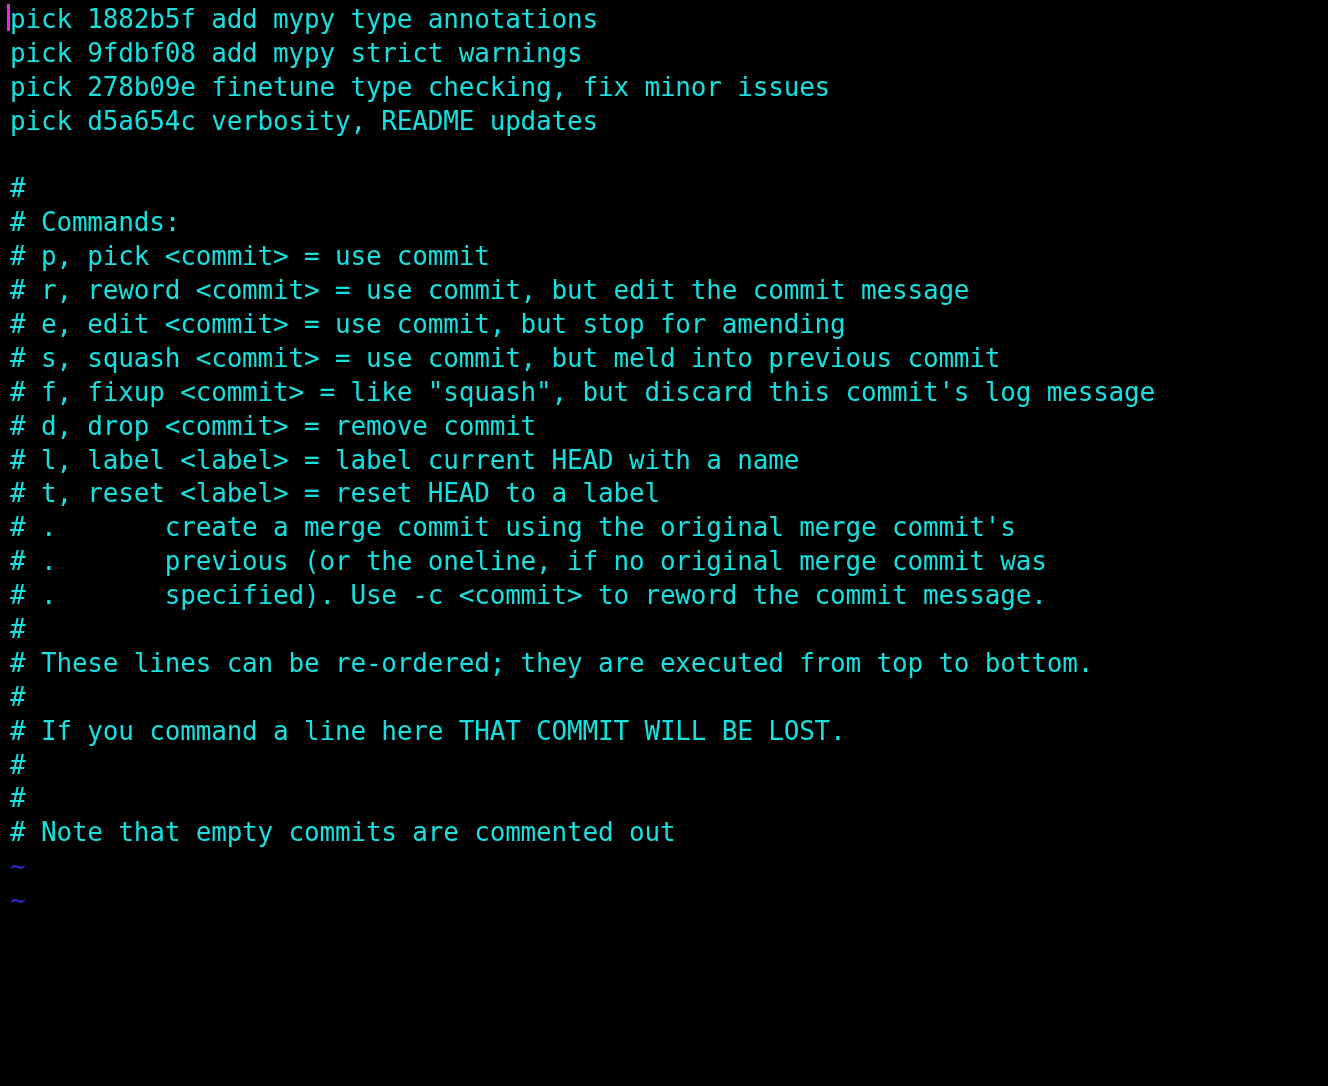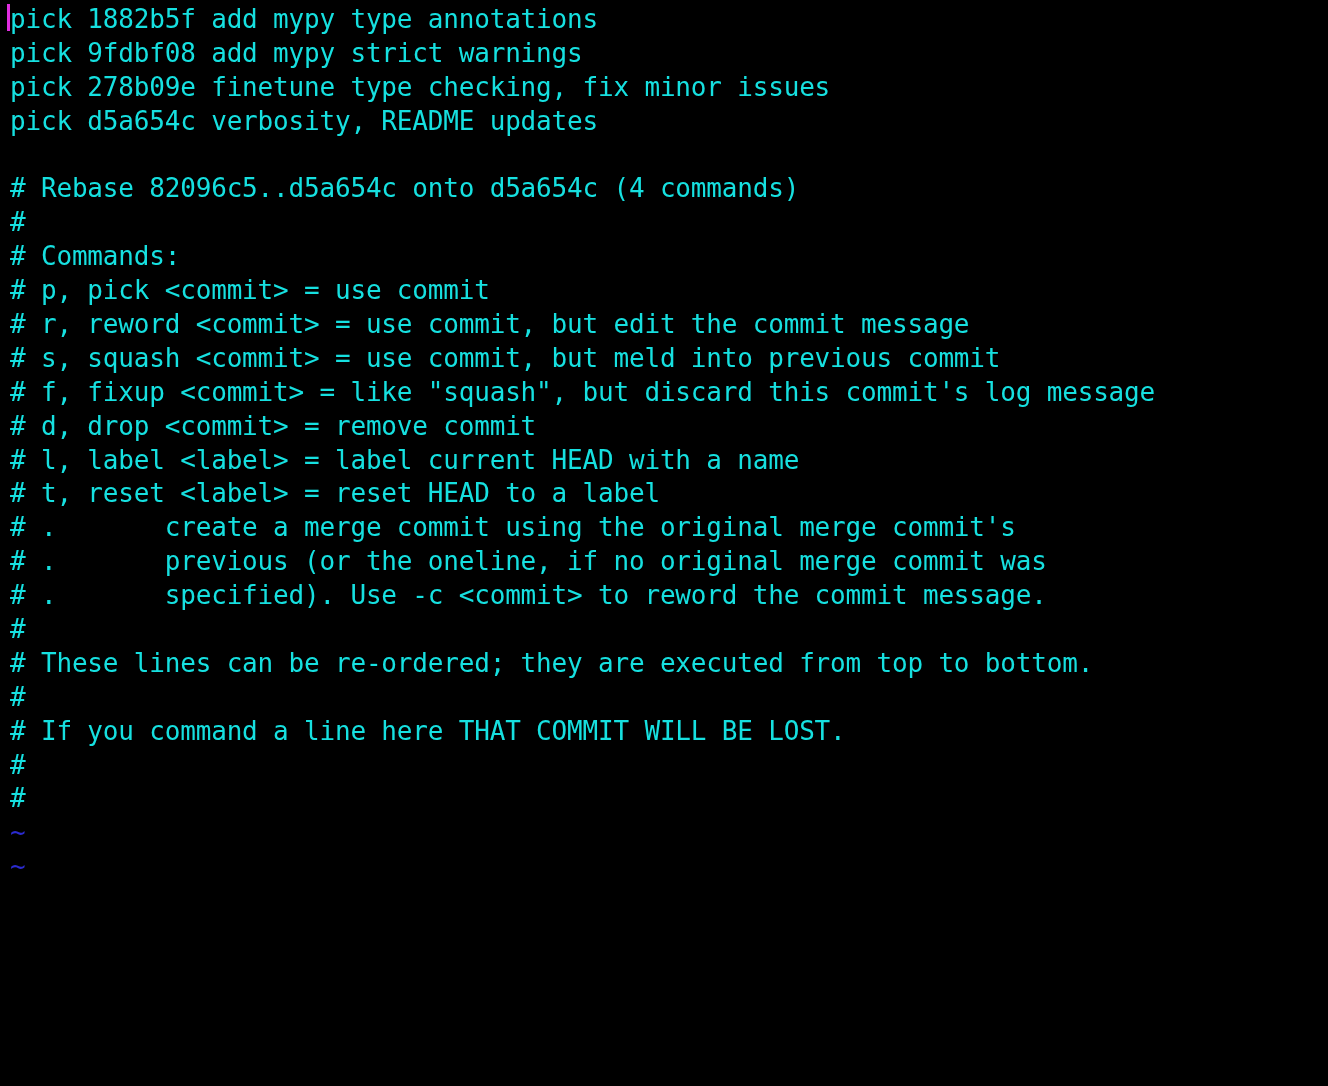--- a/index.html
+++ b/index.html
@@ -58,36 +58,37 @@
 </head>
 <body style="background: rgb(0, 0, 0);">
 
 <div id="terminal">
   <div id="screen" style="color: rgb(22, 224, 224);">
       <span class="line">pick 1882b5f add mypy type annotations</span>
       <span class="line">pick 9fdbf08 add mypy strict warnings</span>
       <span class="line">pick 278b09e finetune type checking, fix minor issues</span>
       <span class="line">pick d5a654c verbosity, README updates</span>
       <span class="line blank"></span>
-      <span class="line"># Rebase 82096c5..d5a654c onto d5a654c (4 commands)</span>
       <span class="line">#</span>
       <span class="line"># Commands:</span>
       <span class="line"># p, pick &lt;commit&gt; = use commit</span>
       <span class="line"># r, reword &lt;commit&gt; = use commit, but edit the commit message</span>
+      <span class="line"># e, edit &lt;commit&gt; = use commit, but stop for amending</span>
       <span class="line"># s, squash &lt;commit&gt; = use commit, but meld into previous commit</span>
       <span class="line"># f, fixup &lt;commit&gt; = like "squash", but discard this commit's log message</span>
       <span class="line"># d, drop &lt;commit&gt; = remove commit</span>
       <span class="line"># l, label &lt;label&gt; = label current HEAD with a name</span>
       <span class="line"># t, reset &lt;label&gt; = reset HEAD to a label</span>
       <span class="line"># .       create a merge commit using the original merge commit's</span>
       <span class="line"># .       previous (or the oneline, if no original merge commit was</span>
       <span class="line"># .       specified). Use -c &lt;commit&gt; to reword the commit message.</span>
       <span class="line">#</span>
       <span class="line"># These lines can be re-ordered; they are executed from top to bottom.</span>
       <span class="line">#</span>
       <span class="line"># If you command a line here THAT COMMIT WILL BE LOST.</span>
       <span class="line">#</span>
       <span class="line">#</span>
+      <span class="line"># Note that empty commits are commented out</span>
       <span class="line nontext" style="color: rgb(43, 43, 207);">~</span>
       <span class="line nontext" style="color: rgb(43, 43, 207);">~</span>
     </div>
   <div id="cursor" style="background: rgb(224, 46, 224);"></div>
 </div>
 
 </body></html>

